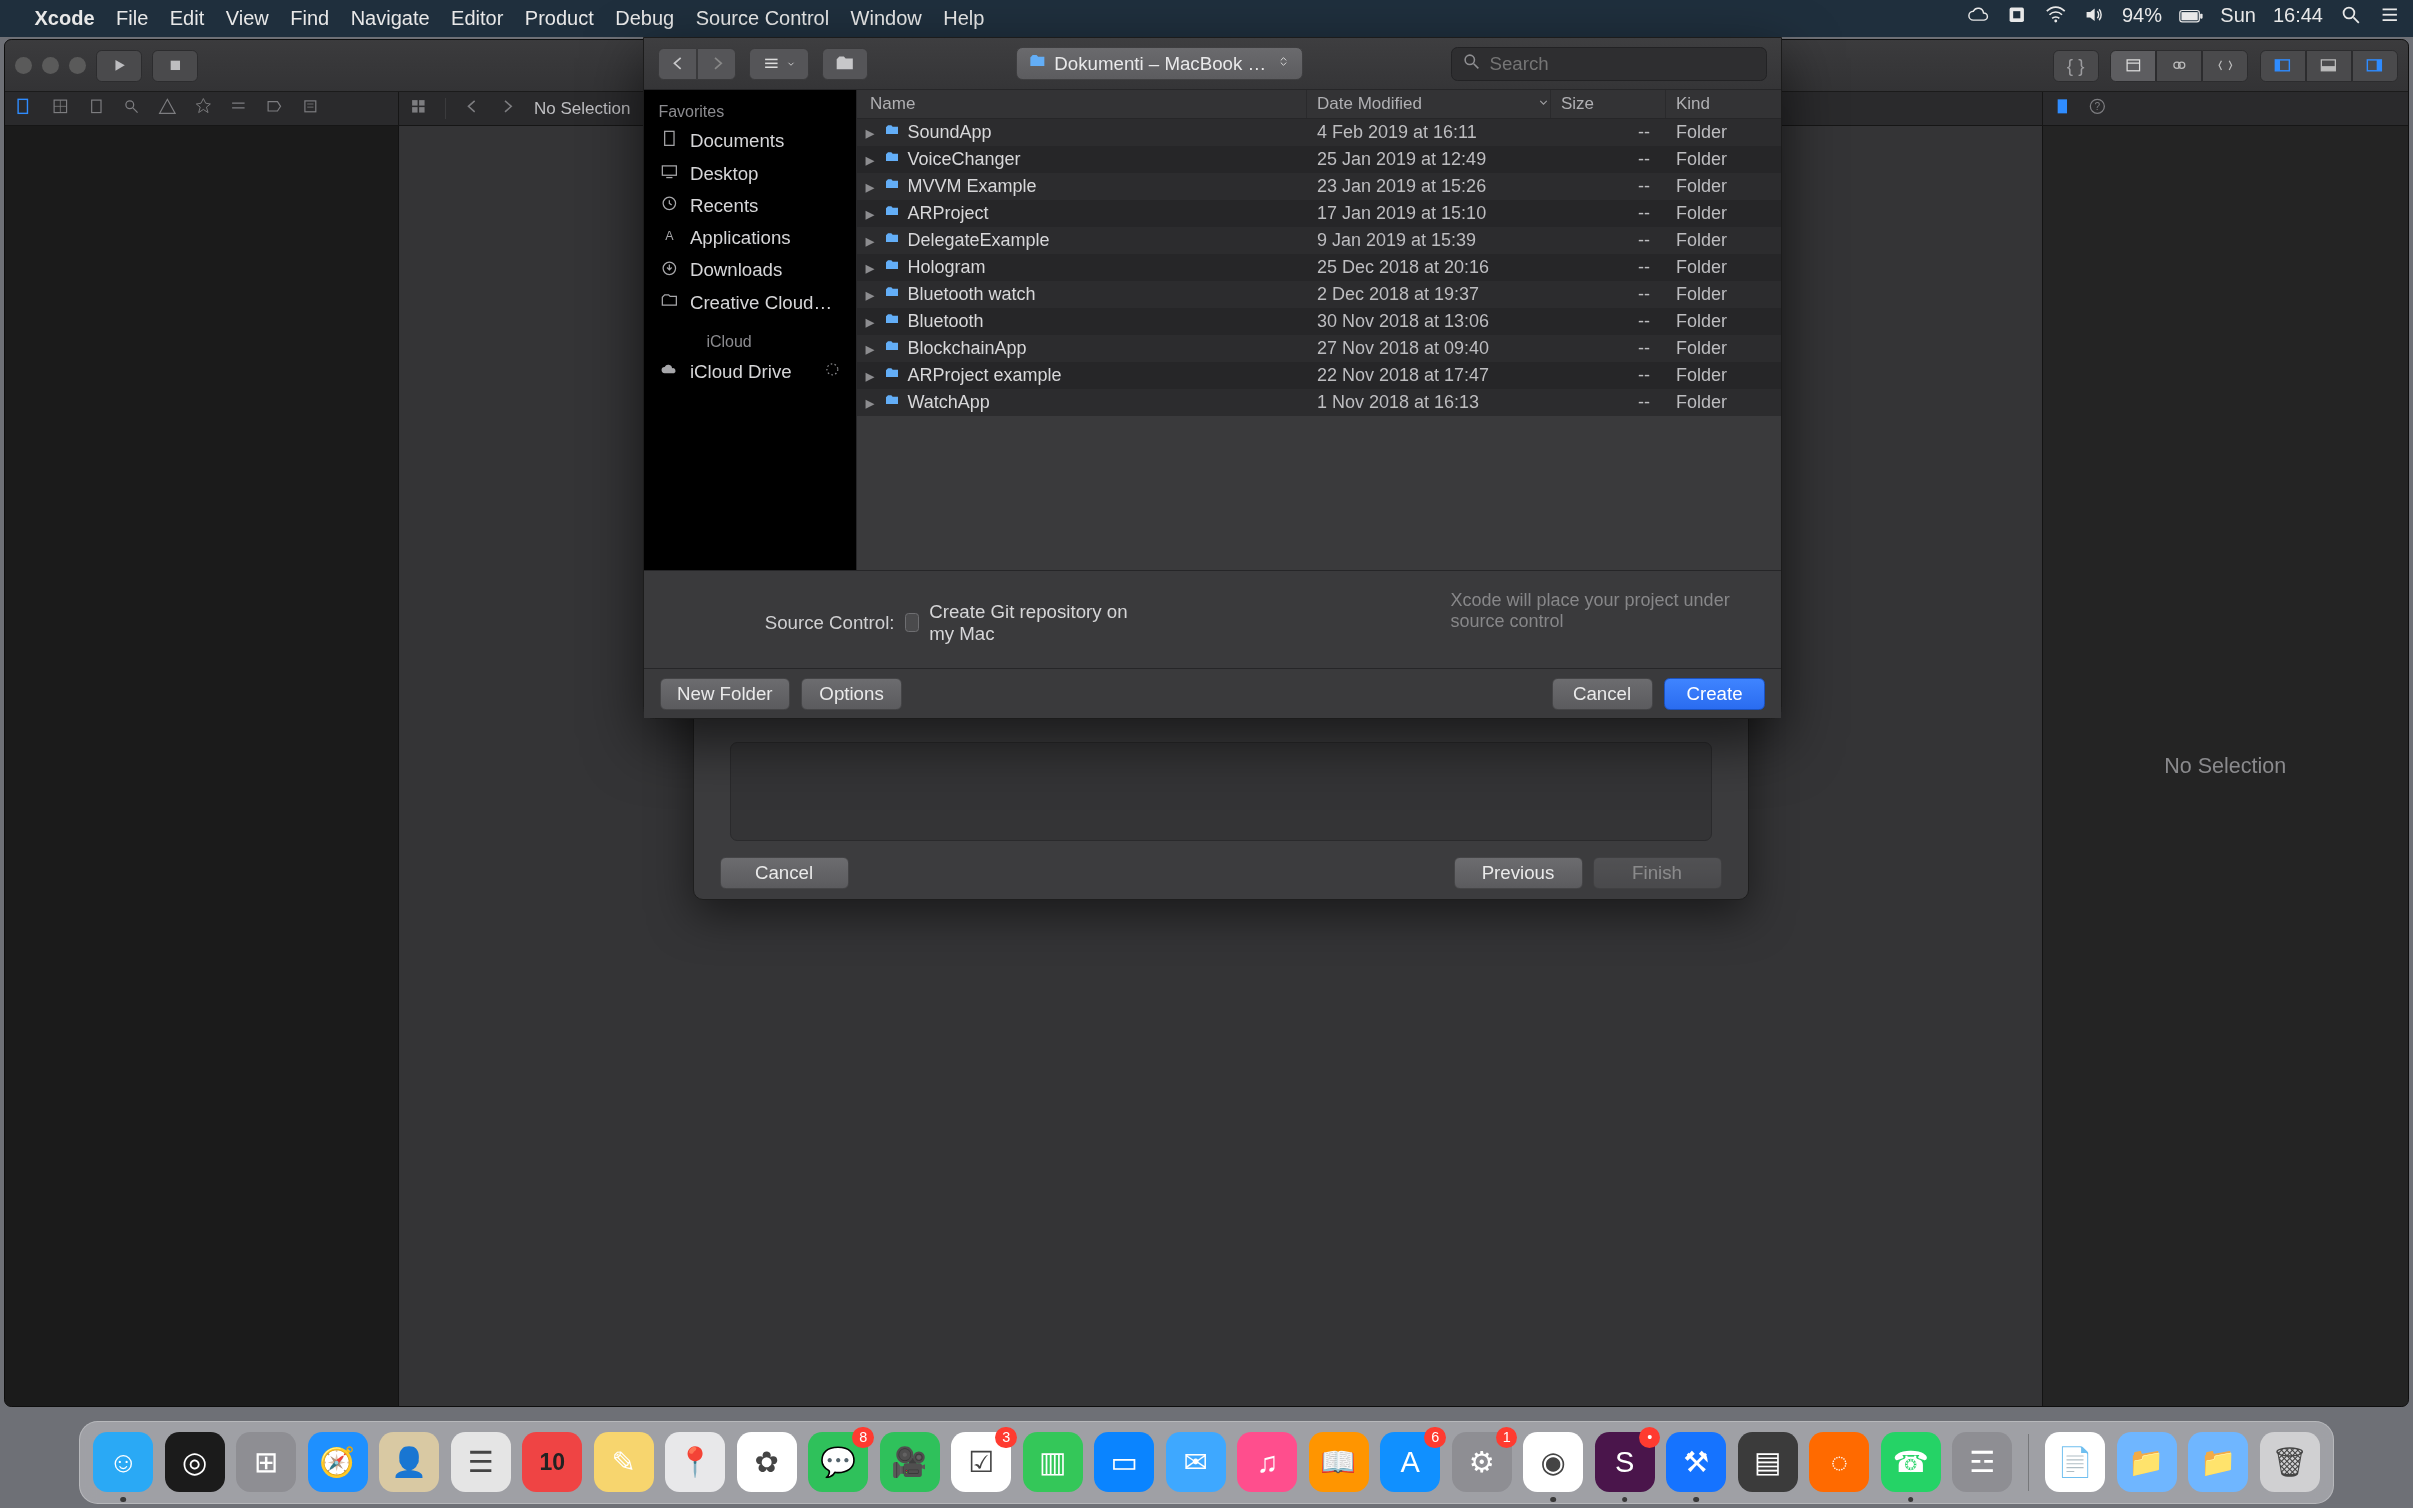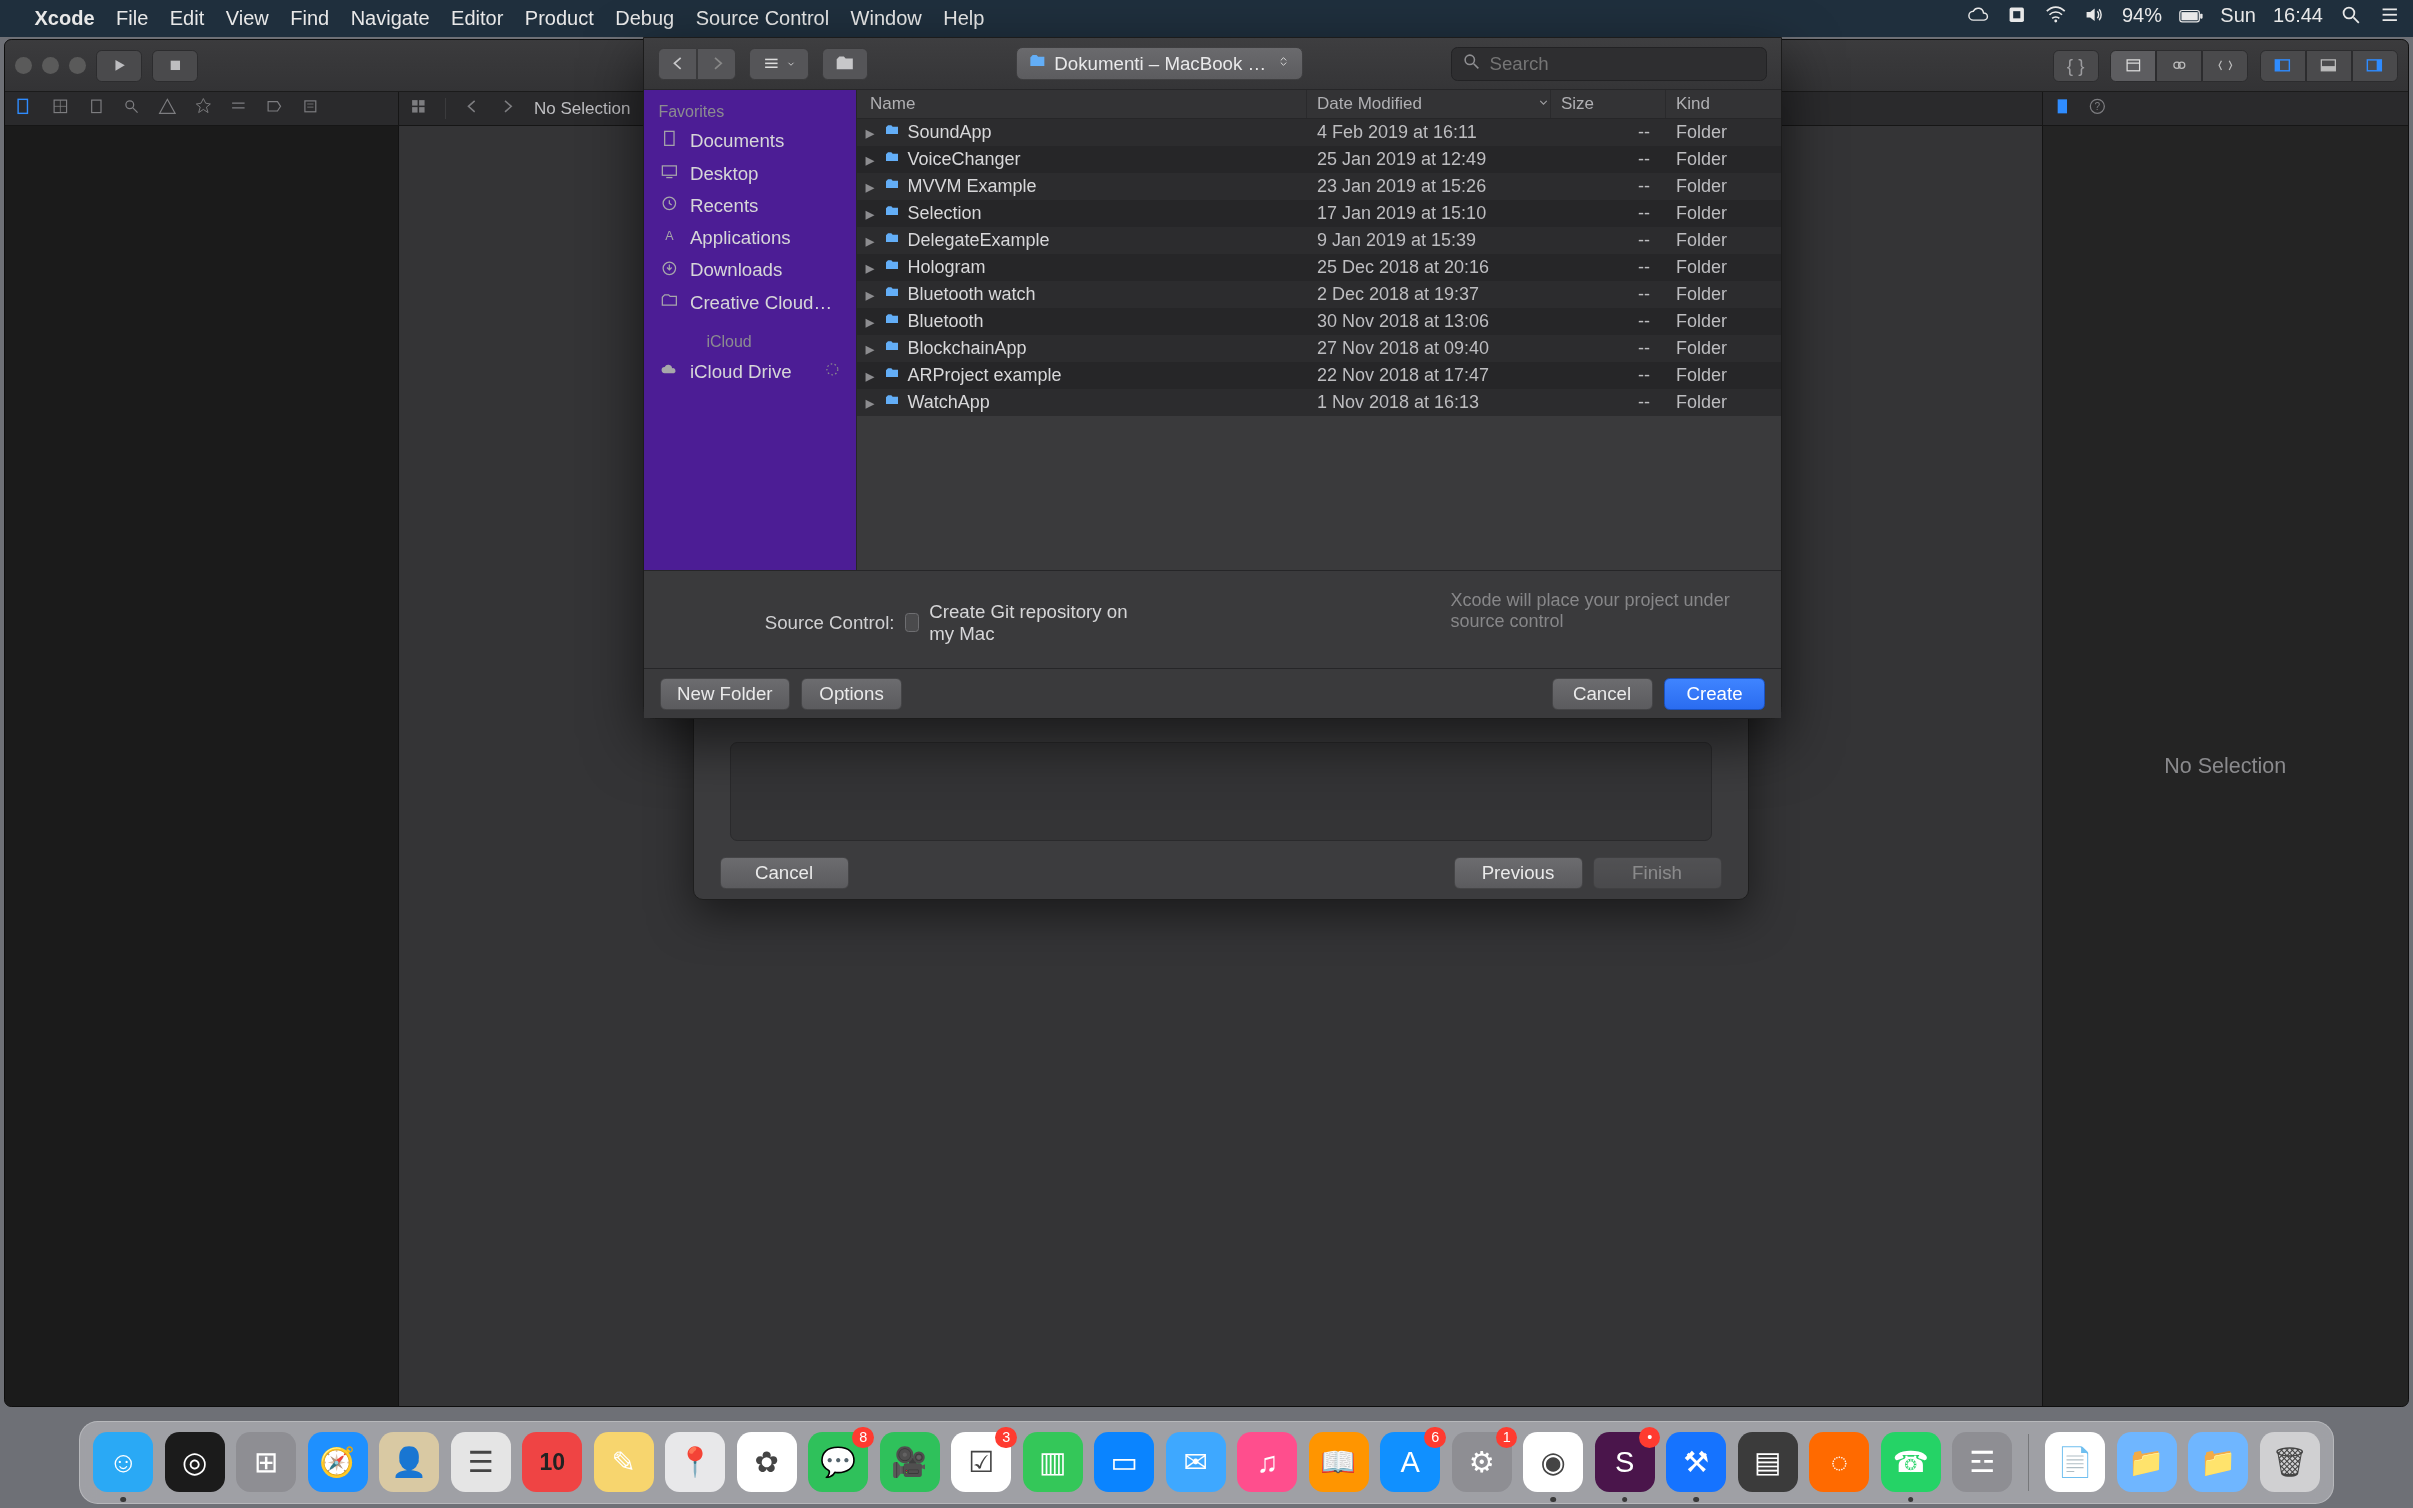--- a/index.html
+++ b/index.html
@@ -216,21 +216,21 @@
     display:flex; align-items:center; gap:7.2px;
     padding: 16px 10px;
     color:#8f8f92;
   }
   .search-field input {
     background:none;border:none;outline:none;color:#d8d8d8;font-size:18.7px;flex:1;
   }
 
   .save-main { flex:1; display:flex; border-bottom:0.7px solid #262628; }
   .save-sidebar {
-    width:213px; background: #4c1d95;
+    width:213px; background: #000000;
     border-right:0.7px solid #262628;
     padding: 7.2px 0;
     overflow:hidden;
   }
   .side-heading { color:#8c8c90; font-size:16px; padding:5.7px 14.4px 4.3px; }
   .side-item {
     display:flex; align-items:center; gap:10px;
     padding:4.3px 14.4px; color:#d6d6d8;
     white-space:nowrap; overflow:hidden; text-overflow:ellipsis;
   }
@@ -689,21 +689,21 @@
             <div class="cell-date">23 Jan 2019 at 15:26</div>
             <div class="cell-size">--</div>
             <div class="cell-kind">Folder</div>
           </div>
           <div class="file-row">
             <div class="cell-name">
               <span class="disclosure">▸</span>
               <span class="folder-mini"><svg width="16" height="16" viewBox="0 0 24 24">
                   <path d="M3 8l3-3h5l2 2h8v11H3z" fill="#63aef7"></path>
                 </svg></span>
-              <span>Selection</span>
+              <span>ARProject</span>
             </div>
             <div class="cell-date">17 Jan 2019 at 15:10</div>
             <div class="cell-size">--</div>
             <div class="cell-kind">Folder</div>
           </div>
           <div class="file-row">
             <div class="cell-name">
               <span class="disclosure">▸</span>
               <span class="folder-mini"><svg width="16" height="16" viewBox="0 0 24 24">
                   <path d="M3 8l3-3h5l2 2h8v11H3z" fill="#63aef7"></path>

